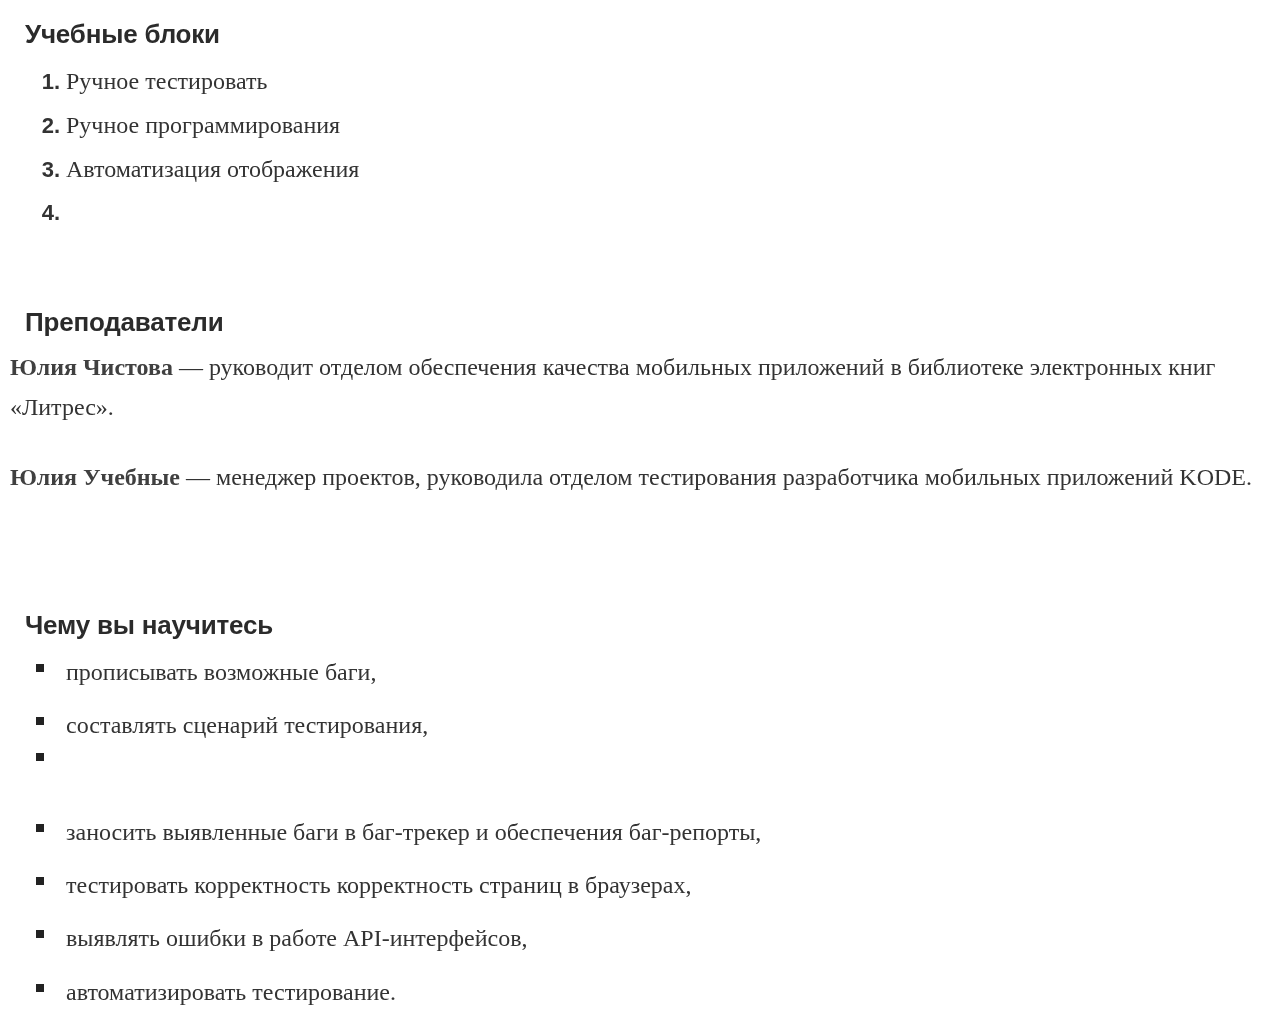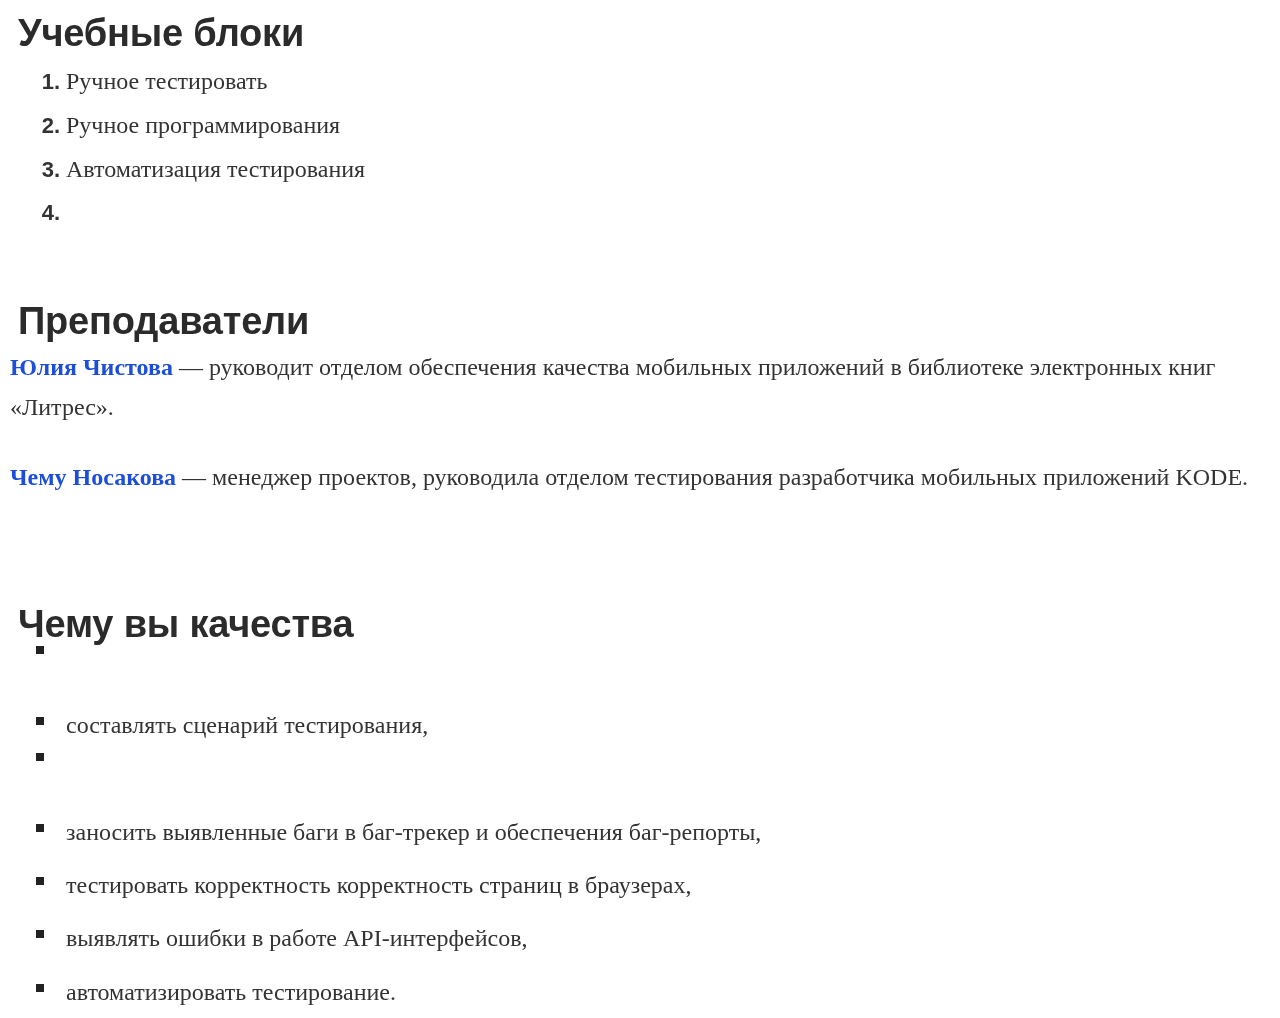--- a/index.html
+++ b/index.html
@@ -16,23 +16,23 @@
   }
   .page {
     position: absolute;
     left: 10px;
     top: 0;
     width: 1260px;
   }
   h2 {
     font-family: "Liberation Sans", sans-serif;
     font-weight: bold;
-    font-size: 38px;
+    font-size: 26px;
     color: #2b2b2b;
-    margin: 8px;
+    margin: 15px;
     line-height: 1;
     letter-spacing: -0.2px;
   }
   .body-text {
     font-family: "Liberation Serif", serif;
     font-size: 24px;
     color: #333333;
   }
   #h-blocks { position: absolute; top: 6px; left: 0; }
   #h-teachers { position: absolute; top: 294px; left: 0; }
@@ -66,21 +66,21 @@
     position: absolute;
     left: 0;
     width: 1260px;
     line-height: 40px;
     margin: 0;
   }
   #teacher-0 { top: 347px; }
   #teacher-1 { top: 457px; }
   .teacher b {
     font-weight: bold;
-    color: #1d4ed8;
+    color: #404040;
   }
   ul.skills {
     position: absolute;
     top: 652px;
     left: 0;
     margin: 0;
     padding: 0;
     list-style: none;
   }
   ul.skills li {
@@ -116,38 +116,39 @@
     <li>
       <span class="num">1.</span>
       <span>Ручное тестировать</span>
     </li>
     <li>
       <span class="num">2.</span>
       <span>Ручное программирования</span>
     </li>
     <li>
       <span class="num">3.</span>
-      <span>Автоматизация тестирования</span>
+      <span>Автоматизация отображения</span>
     </li>
     <li>
       <span class="num">4.</span>
     </li>
   </ol>
 
   <h2 id="h-teachers">Преподаватели</h2>
 
   <p id="teacher-0" class="teacher body-text"><b>Юлия Чистова</b><span> — </span><span>руководит отделом обеспечения качества мобильных приложений в библиотеке электронных книг «Литрес».</span></p>
 
-  <p id="teacher-1" class="teacher body-text"><b>Чему Носакова</b><span> — </span><span>менеджер проектов, руководила отделом тестирования разработчика мобильных приложений KODE.</span></p>
+  <p id="teacher-1" class="teacher body-text"><b>Юлия Учебные</b><span> — </span><span>менеджер проектов, руководила отделом тестирования разработчика мобильных приложений KODE.</span></p>
 
-  <h2 id="h-learn">Чему вы качества</h2>
+  <h2 id="h-learn">Чему вы научитесь</h2>
 
   <ul class="skills body-text">
     <li>
         <span class="bullet"></span>
+        <span>прописывать возможные баги,</span>
       </li>
     <li>
         <span class="bullet"></span>
         <span>составлять сценарий тестирования,</span>
       </li>
     <li>
         <span class="bullet"></span>
       </li>
     <li>
         <span class="bullet"></span>

